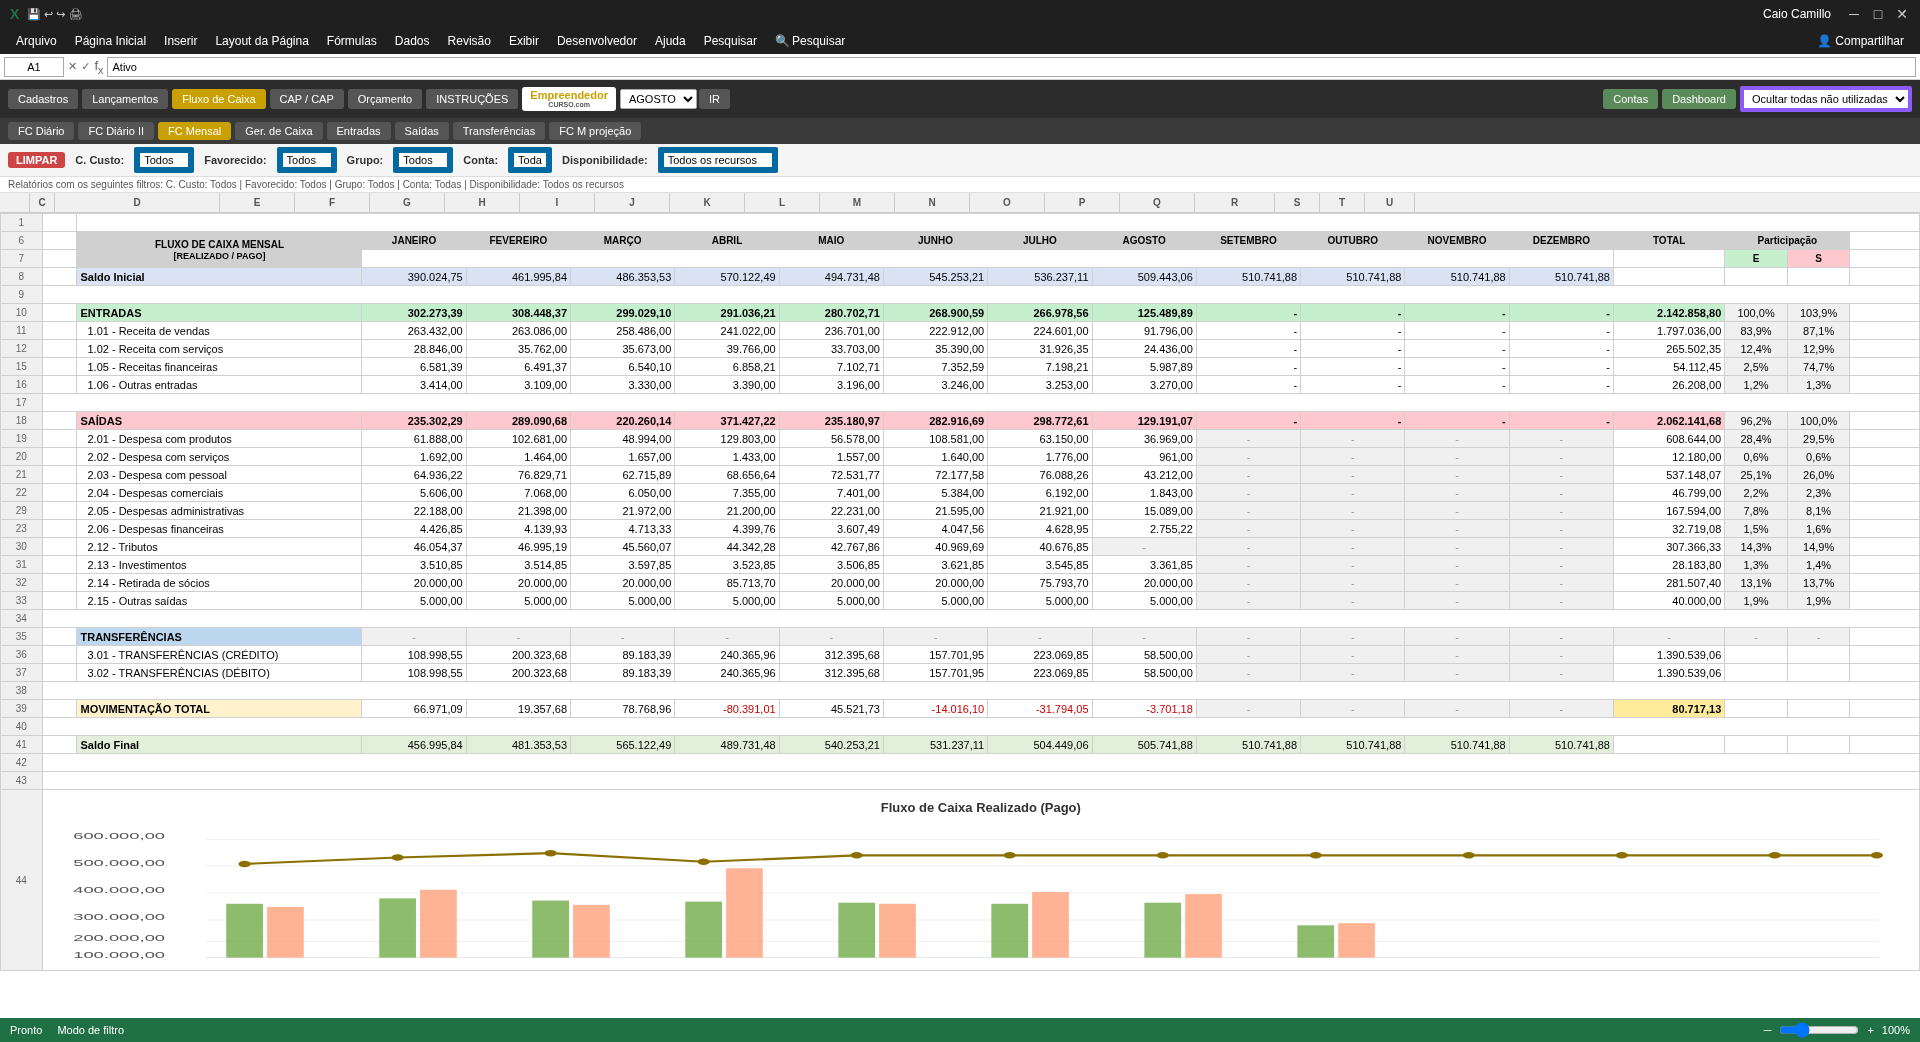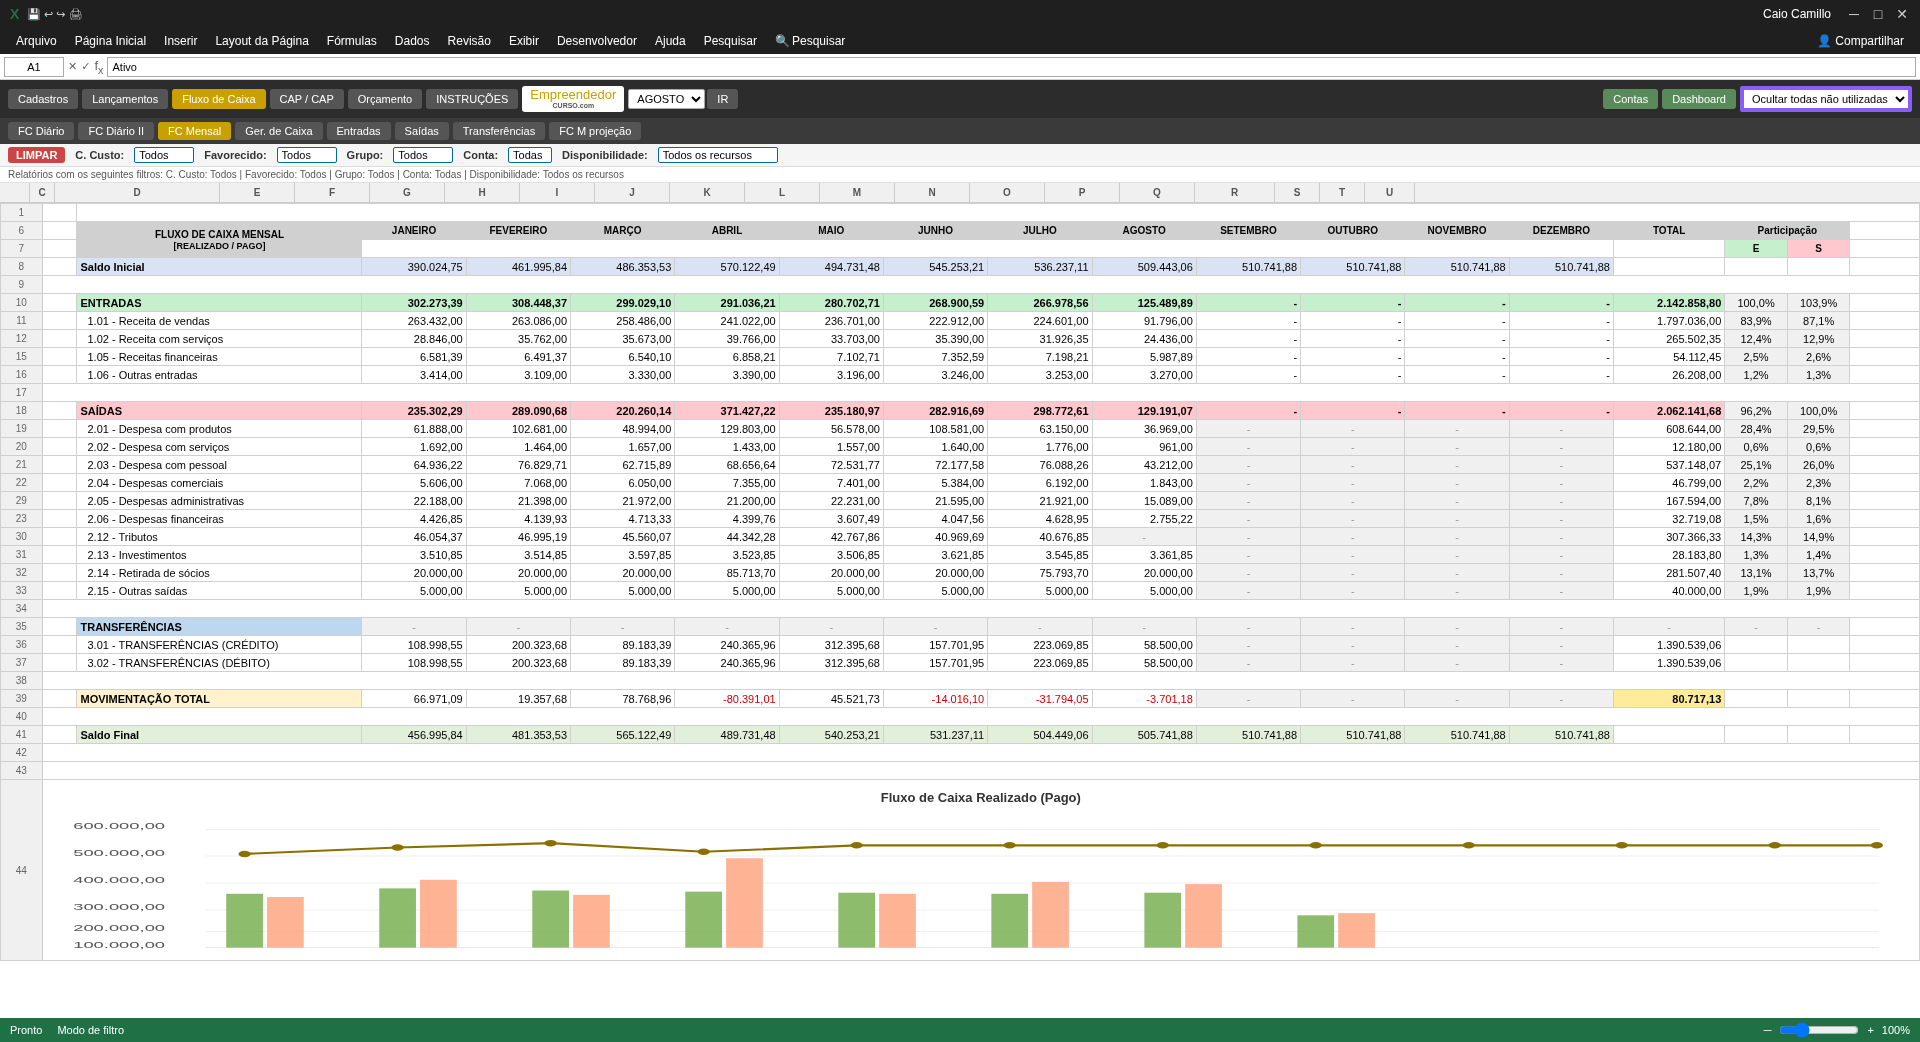--- a/index.html
+++ b/index.html
@@ -183,21 +183,21 @@
       background: #f5f5f5;
       padding: 3px 8px;
       display: flex;
       align-items: center;
       gap: 10px;
       border-bottom: 1px solid #ddd;
       font-size: 11px;
     }
     .filter-bar label { font-weight: bold; color: #333; }
     .filter-bar input, .filter-bar select {
-      border: 1px solid #0369a1;
+      border: 6px solid #0369a1;
       padding: 1px 4px;
       font-size: 11px;
       border-radius: 2px;
       background: #fff;
     }
     .limpar-btn {
       background: #c44;
       color: #fff;
       border: none;
       padding: 2px 8px;
@@ -347,21 +347,21 @@
 </div>
 
 <div class="ribbon">
   <button class="ribbon-btn ribbon-btn-default">Cadastros</button>
   <button class="ribbon-btn ribbon-btn-default">Lançamentos</button>
   <button class="ribbon-btn ribbon-btn-active">Fluxo de Caixa</button>
   <button class="ribbon-btn ribbon-btn-default">CAP / CAP</button>
   <button class="ribbon-btn ribbon-btn-default">Orçamento</button>
   <button class="ribbon-btn ribbon-btn-default">INSTRUÇÕES</button>
   <div class="ribbon-logo">
-    <span style="font-size:13px;font-weight:normal;color:#c8a000;">Empreendedor</span>
+    <span style="font-size:11px;font-weight:bold;color:#c8a000;">Empreendedor</span>
     <span style="font-size:7px;color:#555;">CURSO.com</span>
   </div>
   <div class="ribbon-month">
     <select>
       <option>AGOSTO</option>
     </select>
     <button class="ribbon-ir-btn">IR</button>
   </div>
   <div class="ribbon-spacer"></div>
   <button class="ribbon-btn ribbon-btn-green">Contas</button>
@@ -606,21 +606,21 @@
         <td class="cell-number">7.102,71</td>
         <td class="cell-number">7.352,59</td>
         <td class="cell-number">7.198,21</td>
         <td class="cell-number">5.987,89</td>
         <td class="cell-number">-</td>
         <td class="cell-number">-</td>
         <td class="cell-number">-</td>
         <td class="cell-number">-</td>
         <td class="cell-number">54.112,45</td>
         <td class="cell-participacao">2,5%</td>
-        <td class="cell-participacao">2,6%</td>
+        <td class="cell-participacao">74,7%</td>
         <td></td>
       </tr>
 
       <tr>
         <td class="row-num">16</td>
         <td></td>
         <td style="padding-left:10px;">1.06 - Outras entradas</td>
         <td class="cell-number">3.414,00</td>
         <td class="cell-number">3.109,00</td>
         <td class="cell-number">3.330,00</td>

